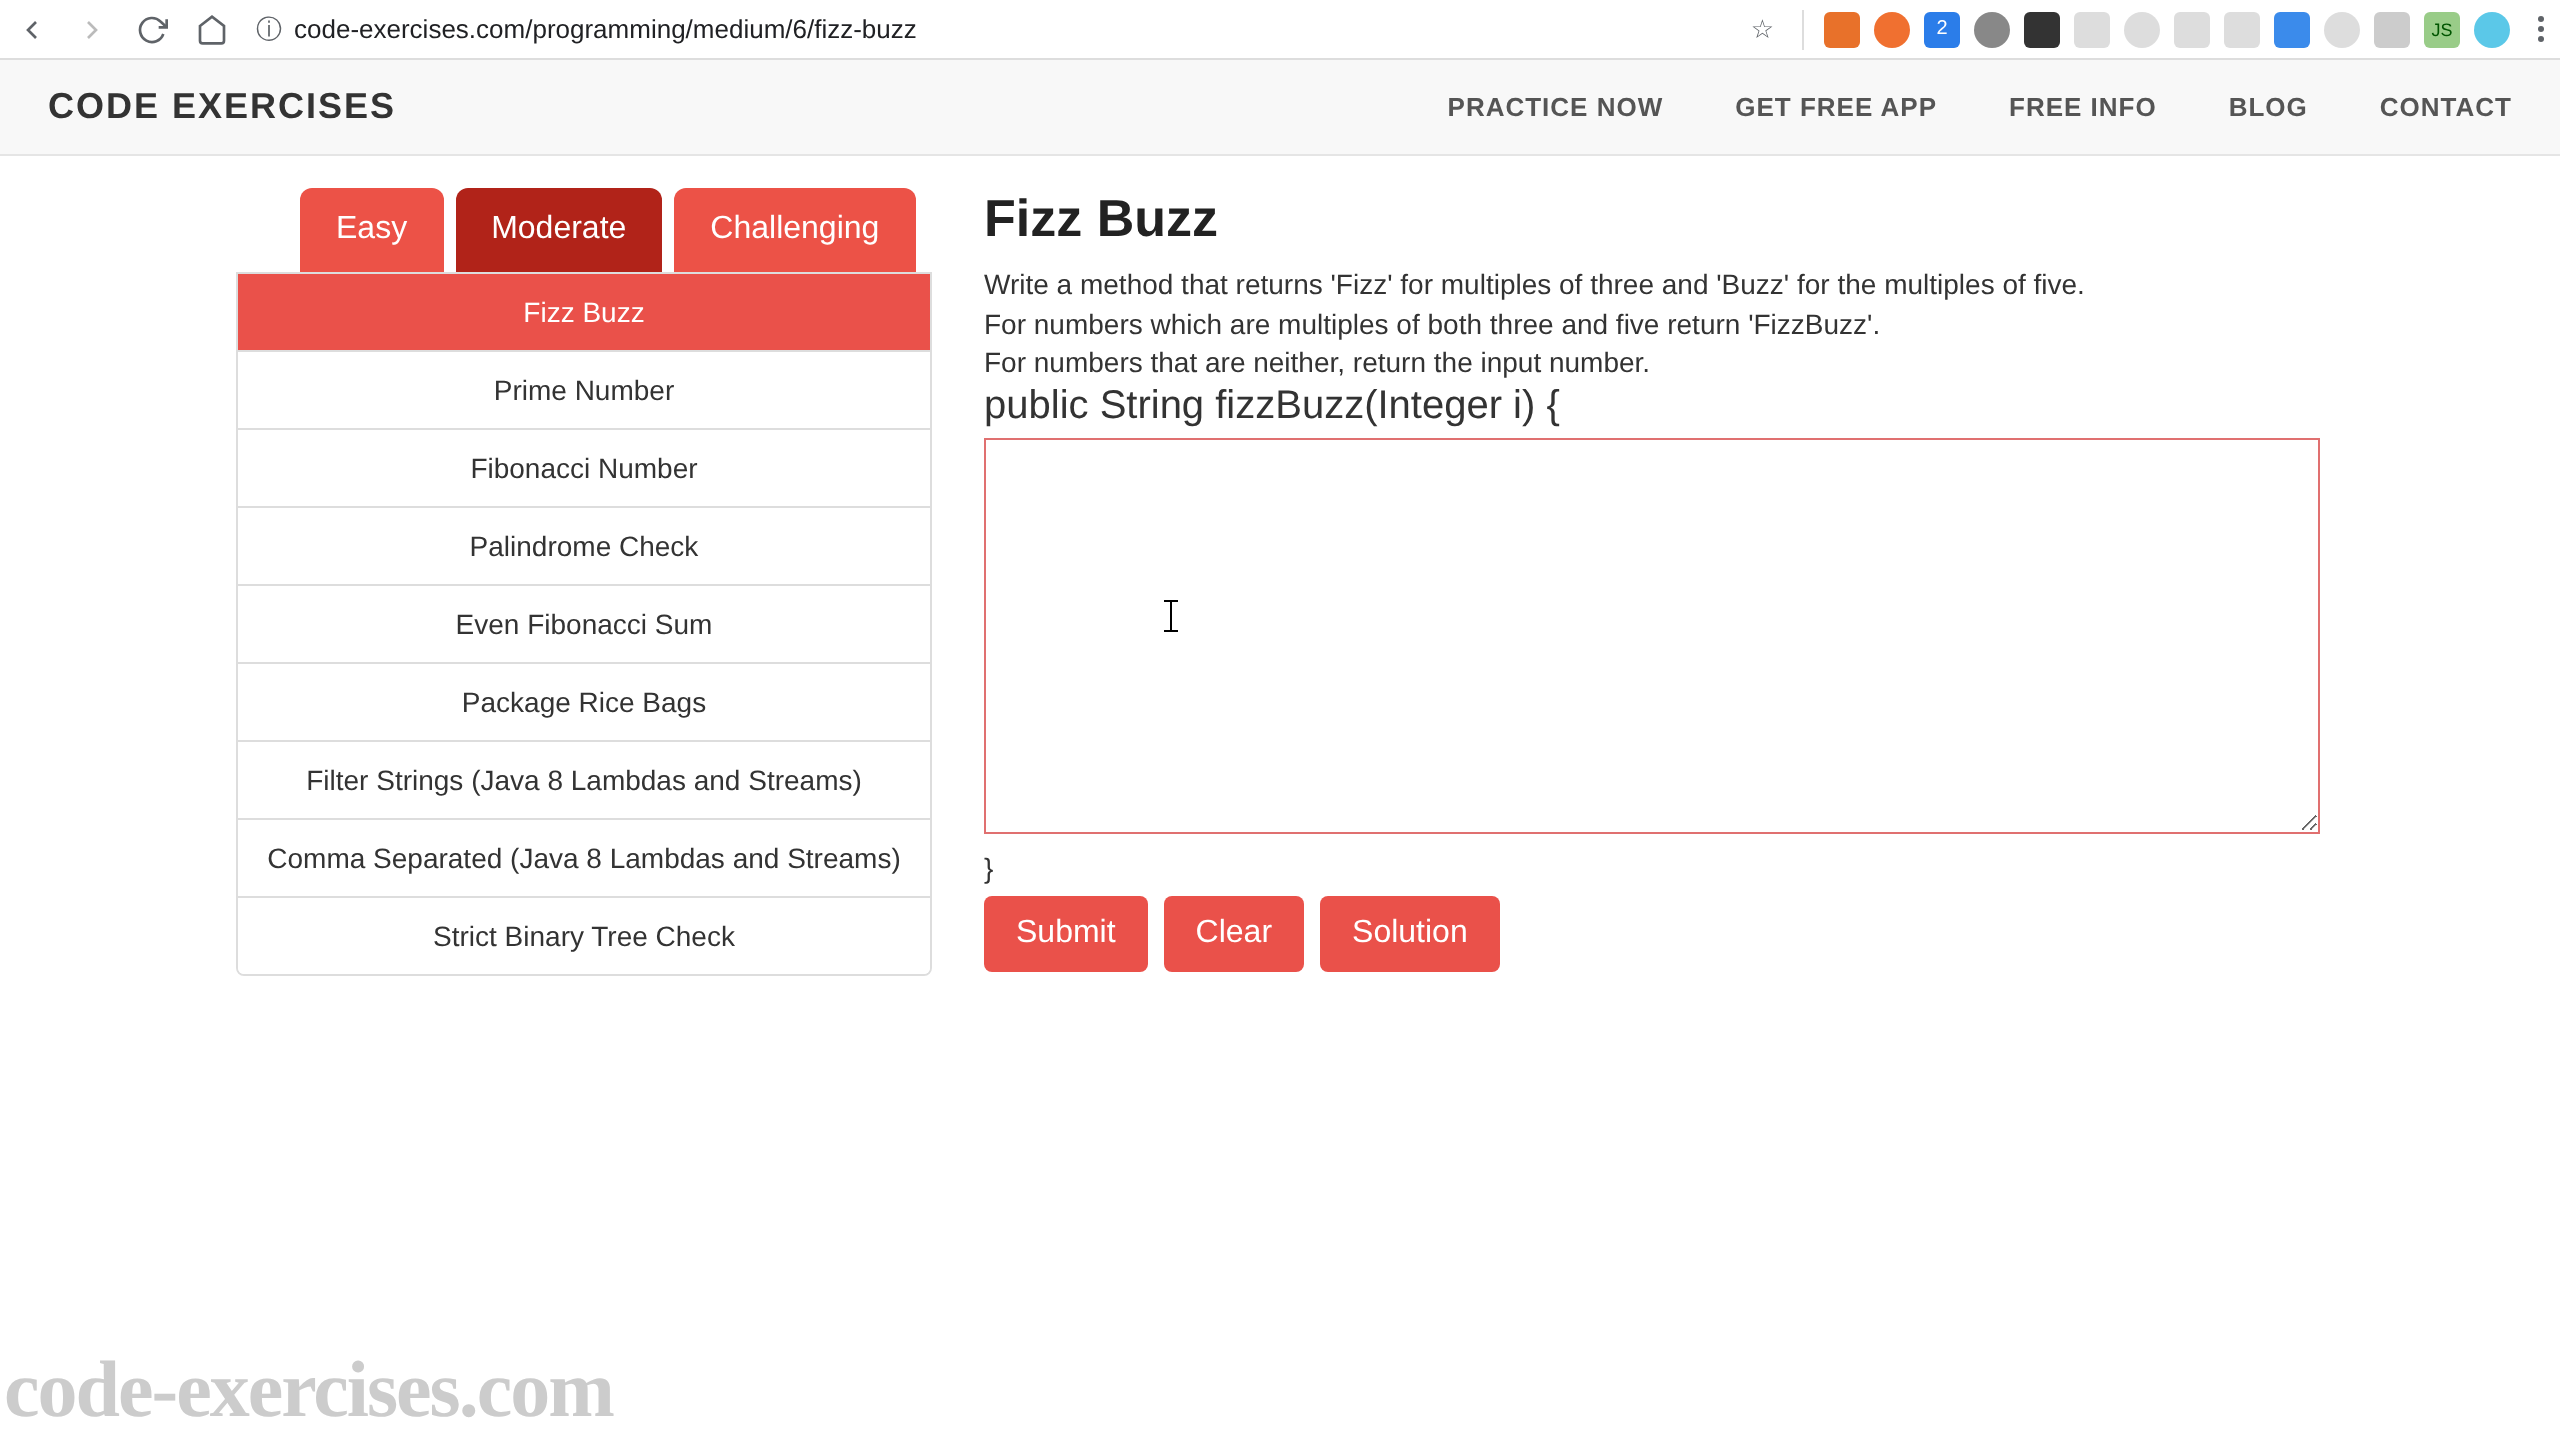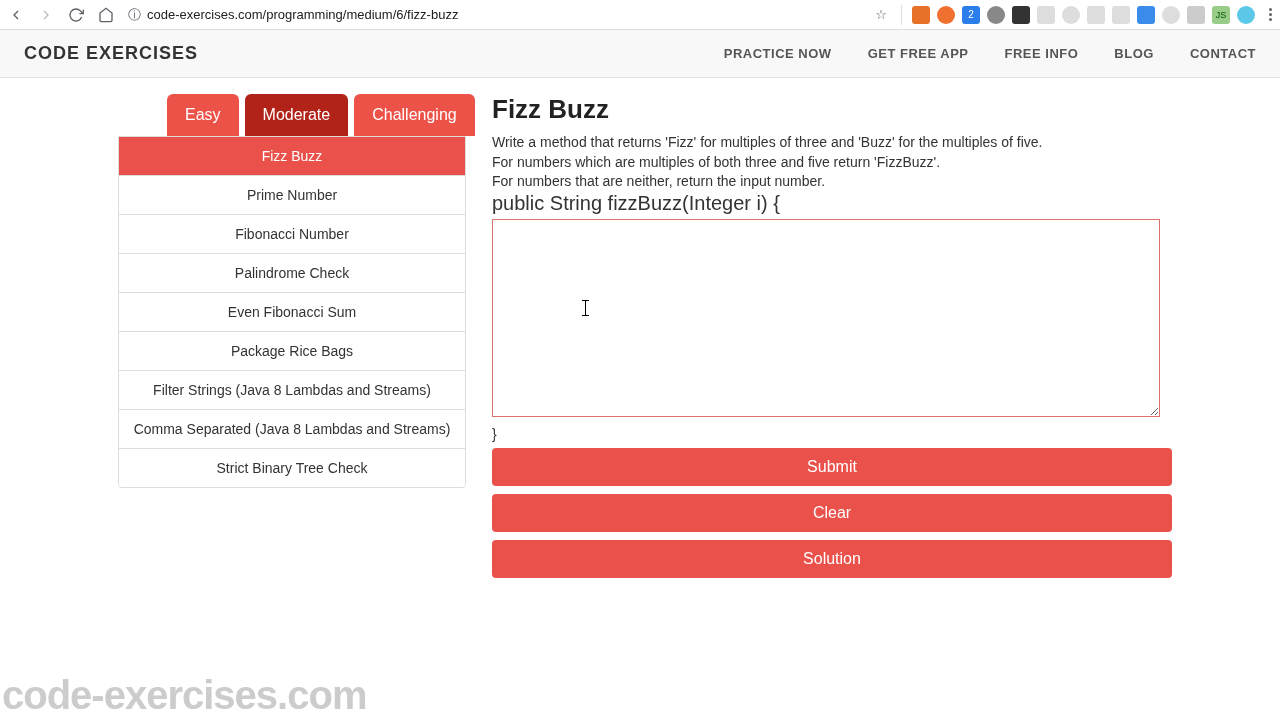--- a/index.html
+++ b/index.html
@@ -25,42 +25,42 @@
     .nav-menu { display: flex; gap: 36px; }
     .nav-menu a { color: #555; font-weight: 700; font-size: 13px; letter-spacing: 0.5px; text-decoration: none; }
     
     
     .container { display: flex; padding: 16px 14px 0 14px; gap: 26px; align-items: flex-start; }
     .sidebar { width: 348px; flex-shrink: 0; margin-left: 104px; }
     
     
     .tabs { display: flex; gap: 6px; padding-left: 32px; }
     .tab { padding: 12px 18px; border-radius: 6px 6px 0 0; color: #fff; font-size: 16px; cursor: pointer; }
-    .tab-easy { background: #ec5247; margin-left: 17px; }
+    .tab-easy { background: #ec5247; }
     .tab-moderate { background: #b12319; }
     .tab-challenging { background: #ec5247; }
     
     
     .exercise-list { border: 1px solid #ddd; border-radius: 0 0 4px 4px; overflow: hidden; }
     .list-item { padding: 11px 8px; text-align: center; font-size: 14px; color: #333; border-bottom: 1px solid #ddd; cursor: pointer; background: #fff; }
     .list-item:last-child { border-bottom: none; }
     .list-item.active { background: #ea514a; color: #fff; }
     
     
     .main { flex: 1; max-width: 680px; padding-top: 0; }
     .title { font-size: 26px; font-weight: 600; margin-bottom: 8px; color: #222; }
     .description p { font-size: 14px; line-height: 1.4; color: #333; }
     .signature { font-size: 20px; }
     .code-area { width: 668px; height: 198px; border: 1px solid #e07070; margin-top: 4px; padding: 6px 8px; font-family: inherit; font-size: 14px; resize: both; outline: none; }
     .closing { margin-top: 6px; font-size: 14px; }
-    .buttons { display: flex; gap: 8px; margin-top: 6px; flex-direction: column; }
+    .buttons { display: flex; gap: 8px; margin-top: 6px; }
     .btn { padding: 10px 16px; background: #ea514a; color: #fff; border: none; border-radius: 4px; font-size: 16px; cursor: pointer; }
     
     
-    .watermark { position: fixed; bottom: 2px; left: 2px; font-size: 40px; font-weight: 700; color: #ccc; letter-spacing: -1px; }
+    .watermark { position: fixed; bottom: 2px; left: 2px; font-size: 40px; font-weight: 700; color: #ccc; letter-spacing: -1px; font-family: Liberation Serif, serif; }
     
     
     .text-cursor { position: fixed; left: 585px; top: 300px; width: 1px; height: 16px; pointer-events: none; }
     .text-cursor::before, .text-cursor::after { content: ''; position: absolute; left: -3px; width: 7px; height: 1px; background: #000; }
     .text-cursor::before { top: 0; }
     .text-cursor::after { bottom: 0; }
     .text-cursor .bar { position: absolute; left: 0; top: 0; width: 1px; height: 100%; background: #000; }
   </style>
 </head>
 <body>

